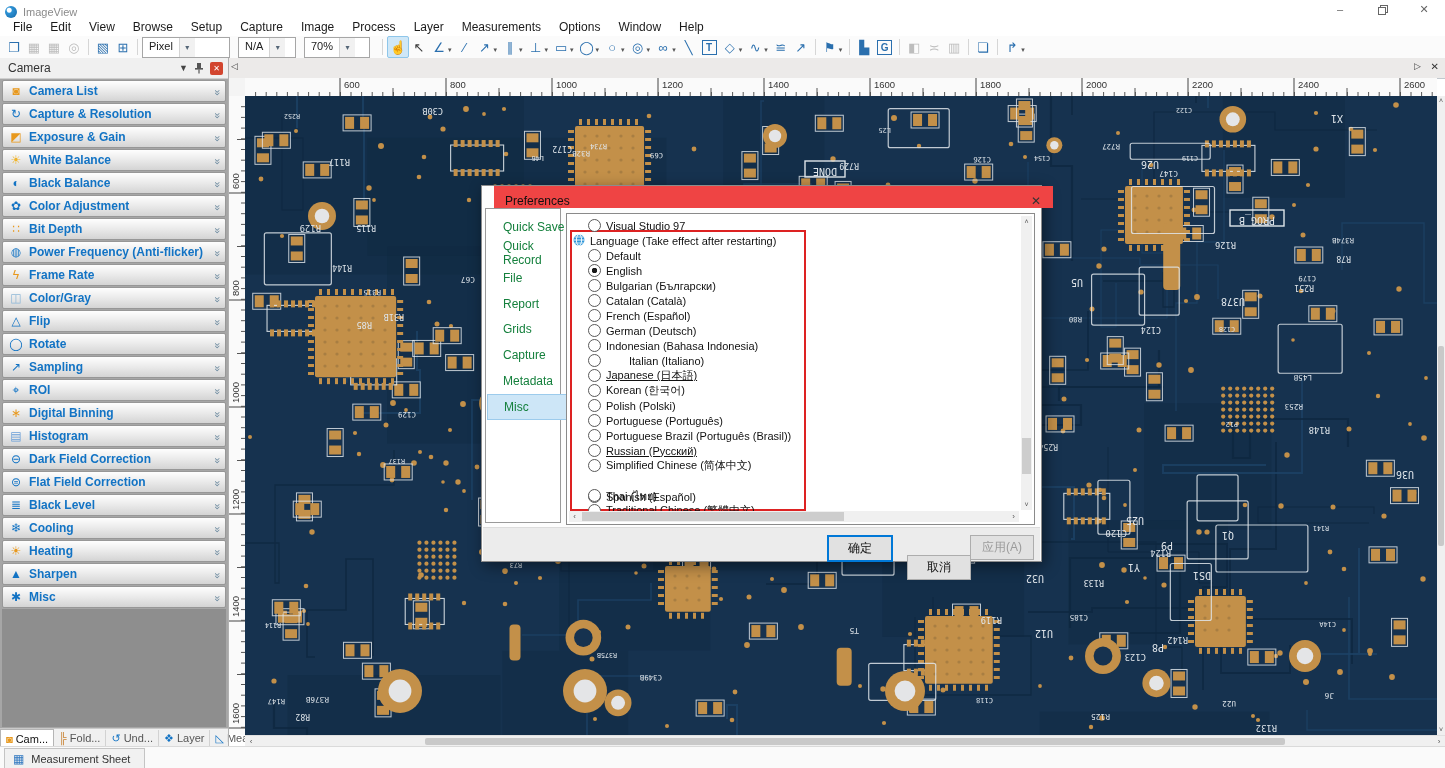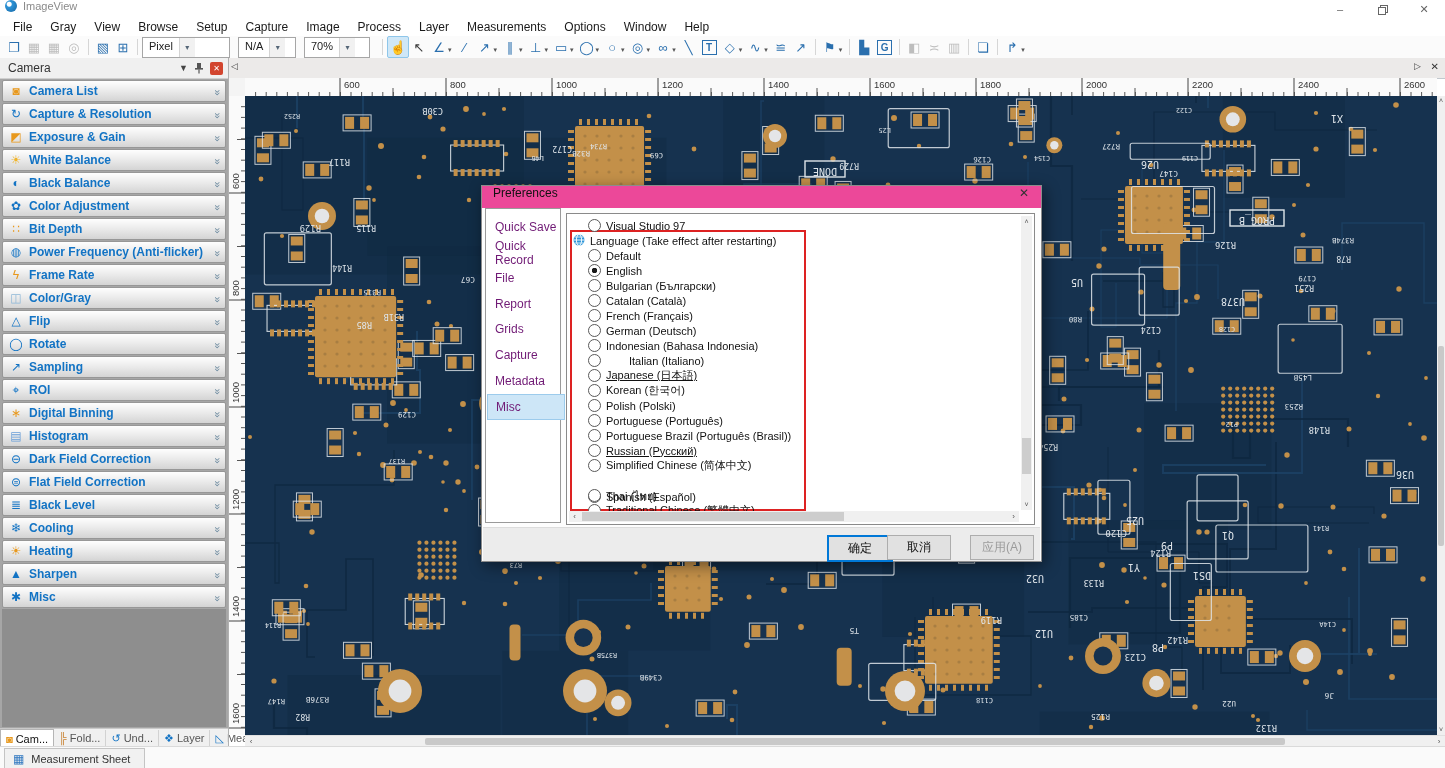--- a/index.html
+++ b/index.html
@@ -1,20 +1,20 @@
 <!DOCTYPE html>
 <html><head>
 <meta charset="utf-8">
 <style>
   html,body{margin:0;padding:0;background:#888;}
   #app{position:relative;width:1445px;height:768px;background:#fff;overflow:hidden;
        font-family:"Liberation Sans",sans-serif;font-size:12px;color:#222;}
   .abs{position:absolute;}
   
-  #titlebar{left:0;top:0;width:1445px;height:18px;background:#fff;display:flex;align-items:flex-start;}
+  #titlebar{left:0;top:0;width:1445px;height:18px;background:#fff;display:flex;align-items:flex-end;}
   #appicon{width:12px;height:12px;border-radius:50%;margin:0 6px 0 5px;
     background:radial-gradient(circle at 35% 35%, #fff 0 2px, #2d93d6 3px, #1667a5 100%);}
   #apptitle{color:#8a8a8a;font-size:11px;}
   #wincontrols{margin-left:auto;display:flex;align-items:center;height:100%;}
   .winbtn{width:42px;height:100%;display:flex;align-items:center;justify-content:center;color:#666;font-size:11px;}
   .restore-glyph{position:relative;width:8px;height:8px;}
   .restore-glyph:before{content:"";position:absolute;left:2px;top:0;width:6px;height:6px;border:1px solid #666;}
   .restore-glyph:after{content:"";position:absolute;left:0;top:2px;width:6px;height:6px;border:1px solid #666;background:#fff;}
   
   #menubar{left:0;top:18px;width:1445px;height:18px;background:#fff;display:flex;align-items:center;padding-left:4px;}
@@ -77,26 +77,26 @@
   
   #vscroll{left:1437px;top:96px;width:8px;height:639px;background:#f0f0f0;}
   #vscroll .arr{position:absolute;left:0;width:8px;height:10px;color:#555;font-size:7px;text-align:center;line-height:10px;}
   #vthumb{position:absolute;left:1px;width:6px;background:#c9c9c9;border-radius:2px;}
   #hscroll{left:245px;top:735px;width:1200px;height:11px;background:#f0f0f0;border-top:1px solid #e0e0e0;}
   #hscroll .arr{position:absolute;top:0;width:12px;height:11px;color:#555;font-size:8px;text-align:center;line-height:11px;}
   #hthumb{position:absolute;top:2px;height:7px;background:#c9c9c9;border-radius:2px;}
   
   #dialog{left:481px;top:185px;width:559px;height:375px;background:#fdfdfd;border:1px solid #8c8c8c;
           box-shadow:3px 4px 14px rgba(0,0,0,.45);}
-  #dlg-title{left:0;top:0;width:100%;height:22px;background:#ec4899;display:flex;align-items:flex-start;}
+  #dlg-title{left:12px;top:0;width:100%;height:22px;background:#ef4444;display:flex;align-items:flex-end;}
   #dlg-title .t{margin-left:11px;font-size:12px;color:#111;}
   #dlg-close{margin-left:auto;margin-right:12px;color:#333;font-size:12px;}
   #dlg-nav{left:3px;top:22px;width:74px;height:313px;background:#fff;border:1px solid #9a9a9a;}
-  .nav-item{position:absolute;left:1px;width:70px;height:24px;display:flex;align-items:center;padding-left:8px;
-            font-size:12px;color:#701a75;}
+  .nav-item{position:absolute;left:1px;width:70px;height:24px;display:flex;align-items:center;padding-left:16px;
+            font-size:12px;color:#15803d;}
   .nav-item.sel{background:#cde6f7;border:1px solid #9ccbec;width:68px;}
   #dlg-list{left:84px;top:27px;width:467px;height:310px;background:#fff;border:1px solid #8a8a8a;overflow:hidden;}
   .lrow{position:absolute;display:flex;align-items:center;gap:5px;height:15px;font-size:11px;color:#111;white-space:nowrap;}
   .radio{width:11px;height:11px;border:1px solid #595959;border-radius:50%;background:#fff;flex:none;}
   .radio.sel{background:radial-gradient(circle,#1a1a1a 0 2.5px,#fff 3px);}
   #redbox{left:3px;top:16px;width:232px;height:277px;border:2px solid #dd2222;}
   #list-vscroll{right:2px;top:2px;width:11px;height:294px;background:#f0f0f0;}
   #list-vscroll .arr{position:absolute;left:0;width:11px;height:11px;color:#555;font-size:7px;text-align:center;line-height:11px;}
   #lvthumb{position:absolute;left:1px;width:9px;background:#cdcdcd;}
   #list-hscroll{left:2px;bottom:2px;width:450px;height:11px;background:#f0f0f0;}
@@ -120,21 +120,21 @@
       <div class="winbtn">–</div>
       <div class="winbtn">
           <span class="restore-glyph"></span>
         </div>
       <div class="winbtn">✕</div>
     </div>
   </div>
 
   <div id="menubar" class="abs">
       <div class="menu-item">File</div>
-      <div class="menu-item">Gray</div>
+      <div class="menu-item">Edit</div>
       <div class="menu-item">View</div>
       <div class="menu-item">Browse</div>
       <div class="menu-item">Setup</div>
       <div class="menu-item">Capture</div>
       <div class="menu-item">Image</div>
       <div class="menu-item">Process</div>
       <div class="menu-item">Layer</div>
       <div class="menu-item">Measurements</div>
       <div class="menu-item">Options</div>
       <div class="menu-item">Window</div>
@@ -2342,21 +2342,21 @@
         <div class="lrow" style="top: 64px; left: 21px;">
           <span class="radio"></span>
           <span>Bulgarian (Български)</span>
         </div>
         <div class="lrow" style="top: 79px; left: 21px;">
           <span class="radio"></span>
           <span>Catalan (Català)</span>
         </div>
         <div class="lrow" style="top: 94px; left: 21px;">
           <span class="radio"></span>
-          <span>French (Français)</span>
+          <span>French (Español)</span>
         </div>
         <div class="lrow" style="top: 109px; left: 21px;">
           <span class="radio"></span>
           <span>German (Deutsch)</span>
         </div>
         <div class="lrow" style="top: 124px; left: 21px;">
           <span class="radio"></span>
           <span>Indonesian (Bahasa Indonesia)</span>
         </div>
         <div class="lrow" style="top: 139px; left: 21px; gap: 28px;">
@@ -2409,18 +2409,18 @@
           <span class="arr" style="bottom:0">˅</span>
         </div>
         <div class="abs" id="list-hscroll">
           <span class="arr" style="left:0">‹</span>
           <div id="lhthumb" style="left:13px;width:262px;"></div>
           <span class="arr" style="right:0">›</span>
         </div>
       </div>
     <div id="dlg-btnband" class="abs">
       <div class="dlg-btn primary" style="left:344px;">确定</div>
-      <div class="dlg-btn" style="left:404px;">取消</div>
+      <div class="dlg-btn" style="left:424px;margin-top:20px;">取消</div>
       <div class="dlg-btn disabled" style="left:487px;">应用(A)</div>
     </div>
   </div>
 
 </div>
 
 </body></html>

